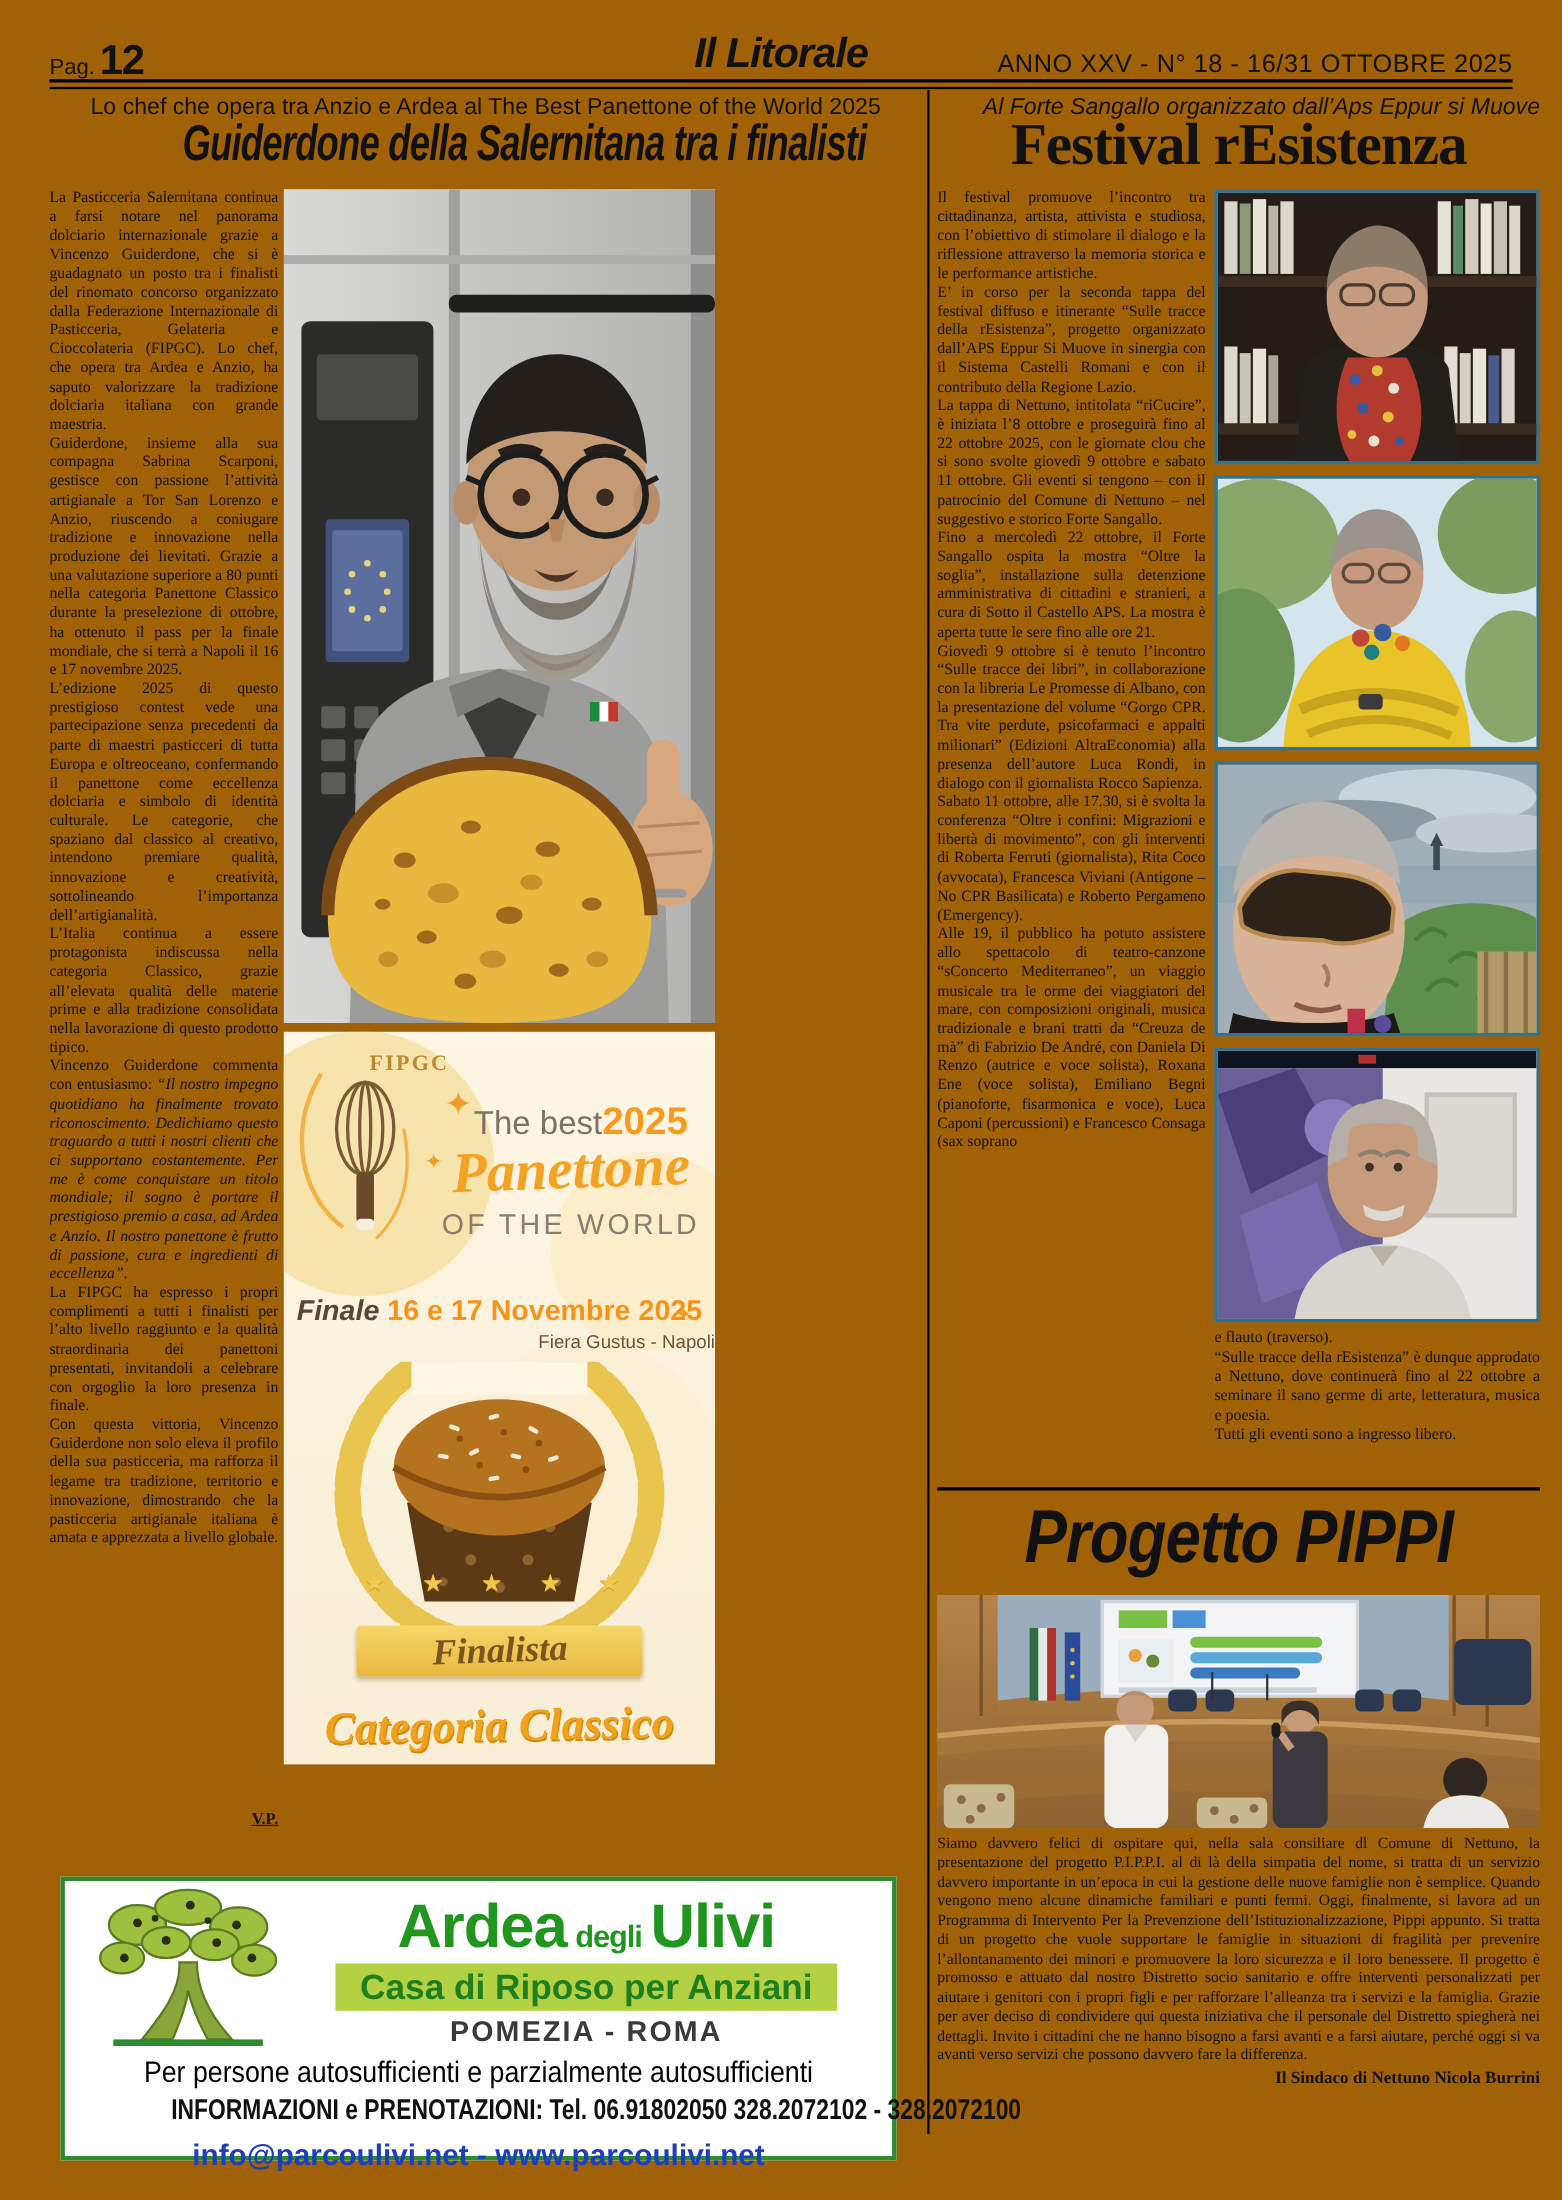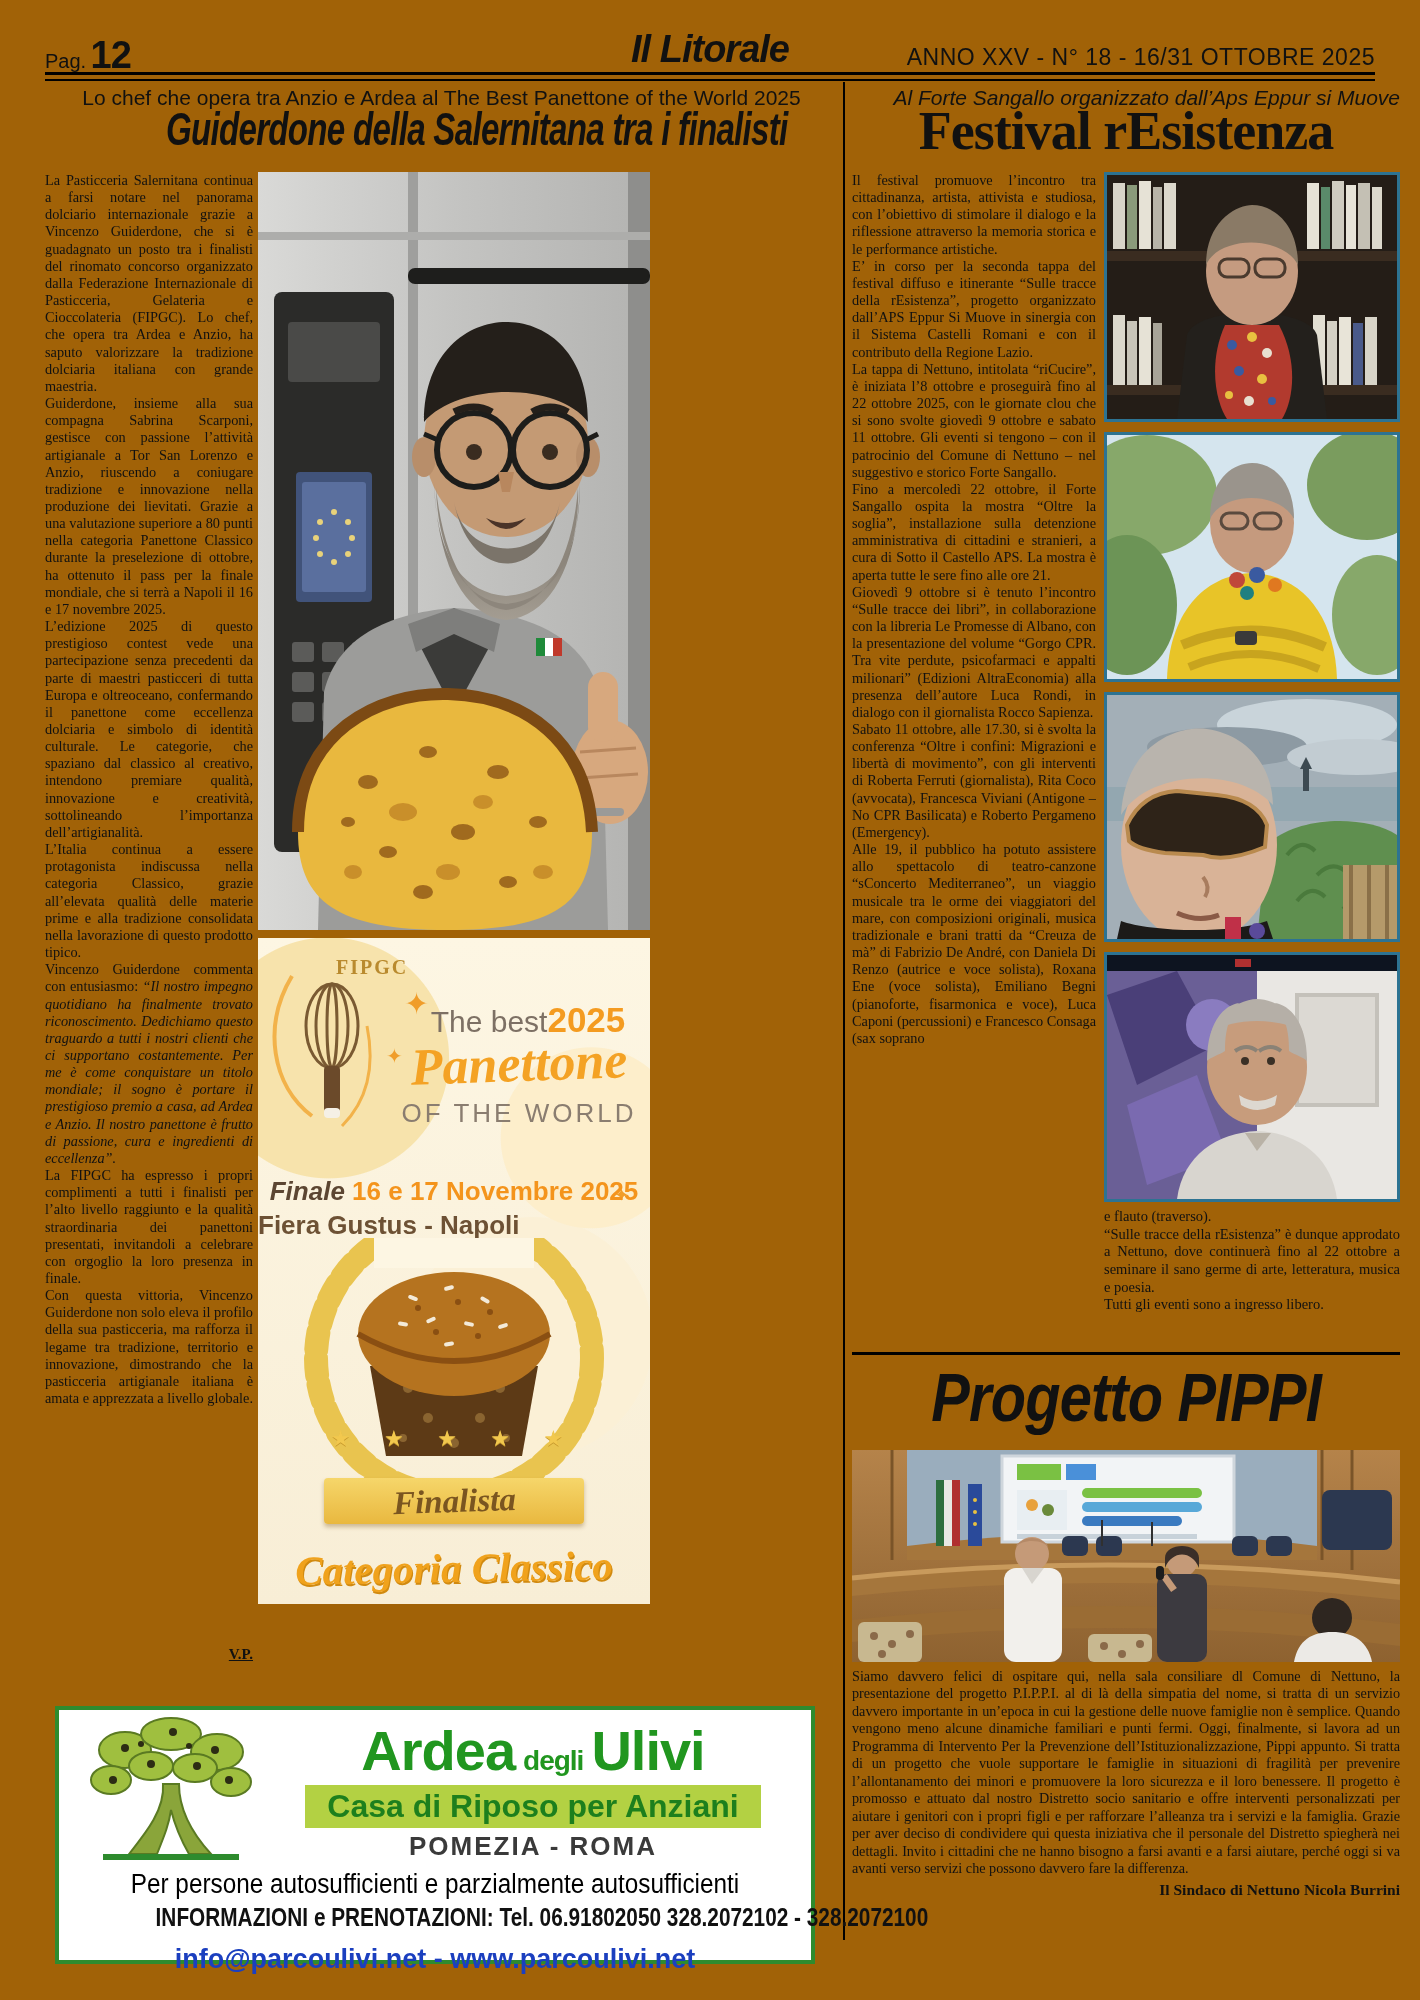--- a/index.html
+++ b/index.html
@@ -60,22 +60,22 @@
            font-family:"Liberation Sans",sans-serif;color:#7d7064;font-size:30px;}
   .p-line1 .yr{color:#f49b20;font-weight:bold;font-size:35px;}
   .p-pan{position:absolute;left:130px;top:96px;width:262px;text-align:center;
          font-style:italic;font-weight:bold;font-size:52px;color:#f4a224;transform:rotate(-2deg);}
   .p-world{position:absolute;left:130px;top:160px;width:262px;text-align:center;
          font-family:"Liberation Sans",sans-serif;font-size:26px;letter-spacing:3px;color:#8a7d70;}
   .p-finale{position:absolute;left:0;top:238px;width:392px;text-align:center;
          font-family:"Liberation Sans",sans-serif;font-size:26px;}
   .p-finale .fl{font-style:italic;font-weight:900;color:#5c4632;}
   .p-finale .fd{font-weight:900;color:#f4941c;}
-  .p-venue{position:absolute;left:0;top:272px;width:392px;text-align:left;
-         font-family:"Liberation Sans",sans-serif;font-weight:700;font-size:26px;color:#6d5134;}
+  .p-venue{position:absolute;left:0;top:272px;width:392px;text-align:right;
+         font-family:"Liberation Sans",sans-serif;font-weight:400;font-size:17px;color:#6d5134;}
   .poster-cake{position:absolute;left:0;top:300px;}
   .p-stars{position:absolute;left:0;top:488px;width:392px;text-align:center;
            color:#f2c84e;font-size:22px;letter-spacing:14px;text-shadow:0 1px 0 #c79a2e;}
   .ribbon{position:absolute;left:66px;top:540px;width:260px;height:46px;
           background:linear-gradient(#f6d66a,#e9b83f);border-radius:4px;
           display:flex;align-items:center;justify-content:center;
           box-shadow:0 3px 4px rgba(120,80,20,.35);}
   .ribbon:before,.ribbon:after{content:"";position:absolute;top:10px;width:54px;height:46px;background:#d9a93a;z-index:-1;}
   .ribbon:before{left:-40px;transform:skewY(-14deg);}
   .ribbon:after{right:-40px;transform:skewY(14deg);}

